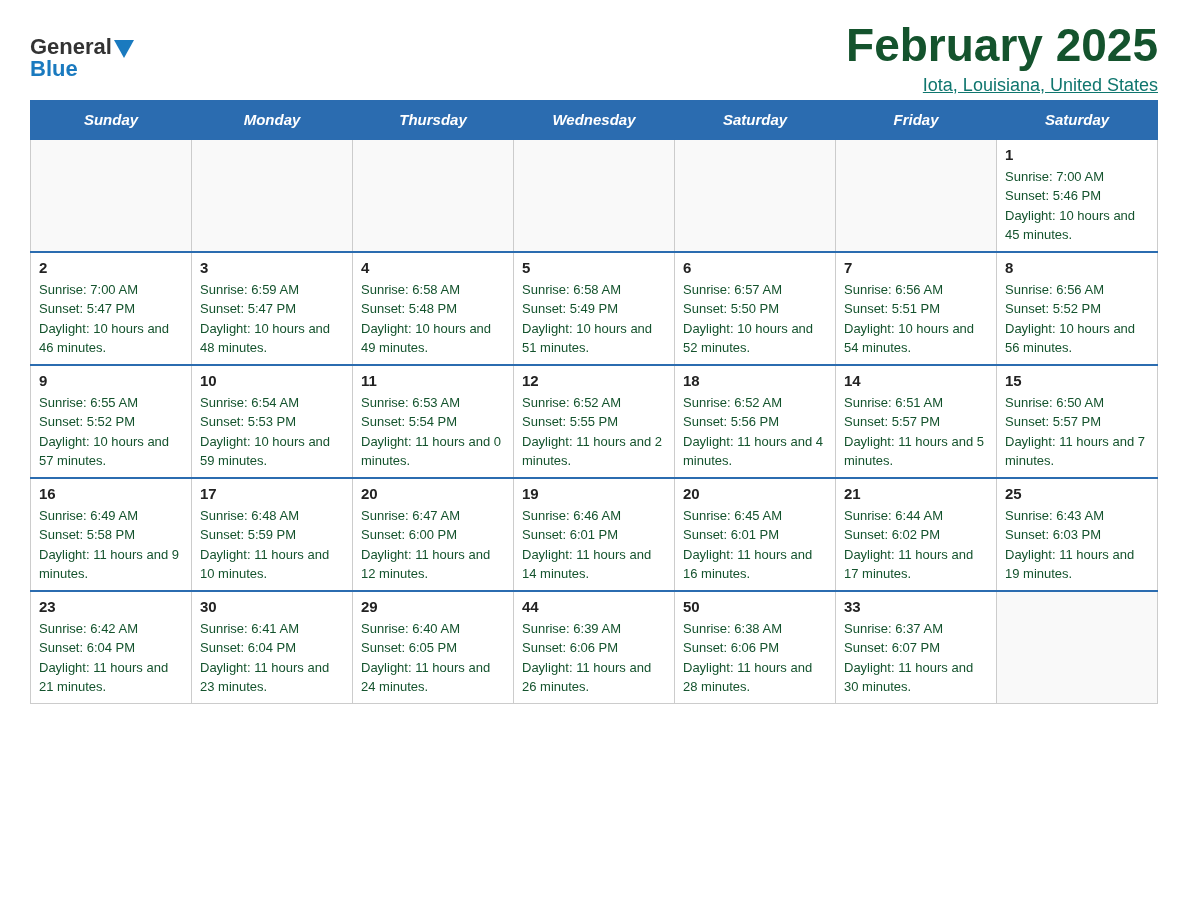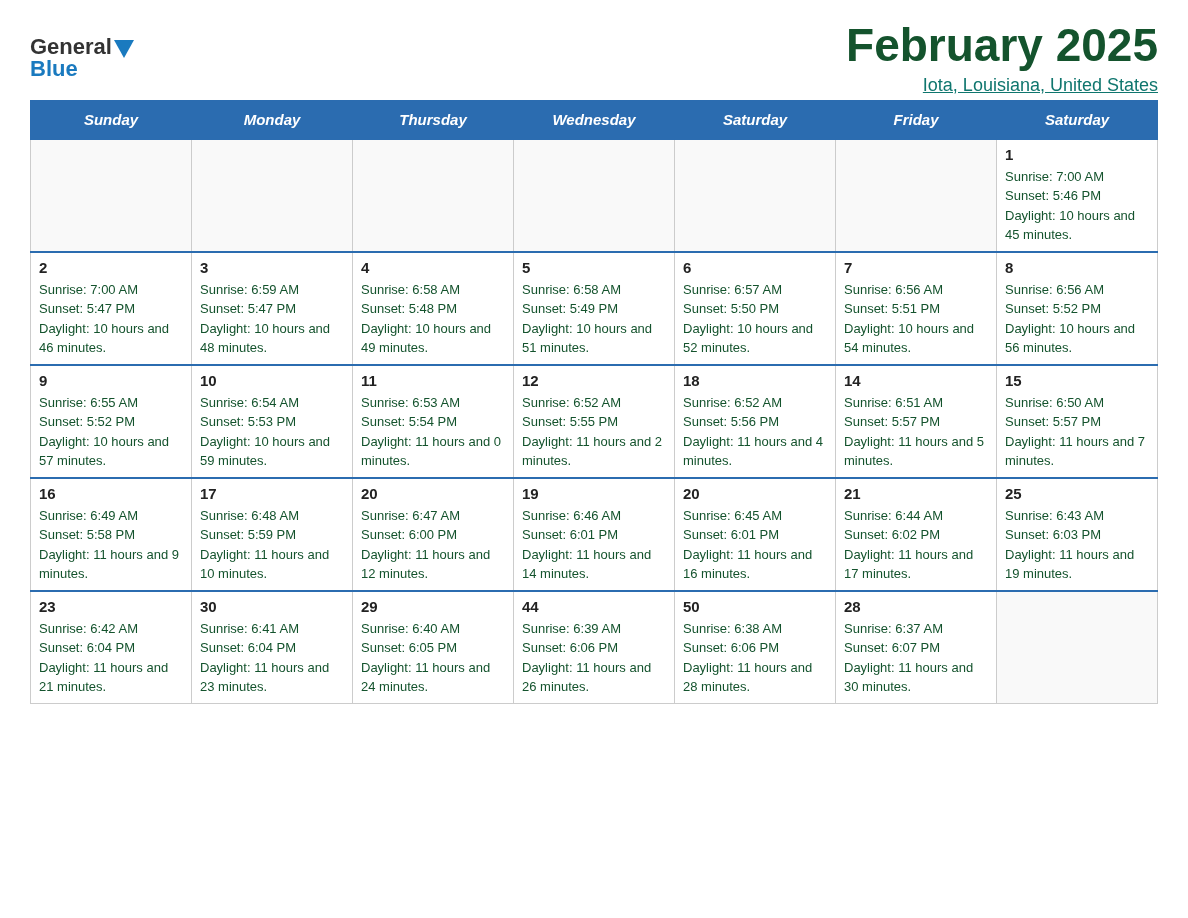--- a/index.html
+++ b/index.html
@@ -252,19 +252,19 @@
         </td>
         <td>
           <div class="day-number">44</div>
           <div class="day-info">Sunrise: 6:39 AM<br>Sunset: 6:06 PM<br>Daylight: 11 hours and 26 minutes.</div>
         </td>
         <td>
           <div class="day-number">50</div>
           <div class="day-info">Sunrise: 6:38 AM<br>Sunset: 6:06 PM<br>Daylight: 11 hours and 28 minutes.</div>
         </td>
         <td>
-          <div class="day-number">28</div>
+          <div class="day-number">33</div>
           <div class="day-info">Sunrise: 6:37 AM<br>Sunset: 6:07 PM<br>Daylight: 11 hours and 30 minutes.</div>
         </td>
         <td class="empty"></td>
       </tr>
     </tbody>
 </table>
 
 </body></html>

